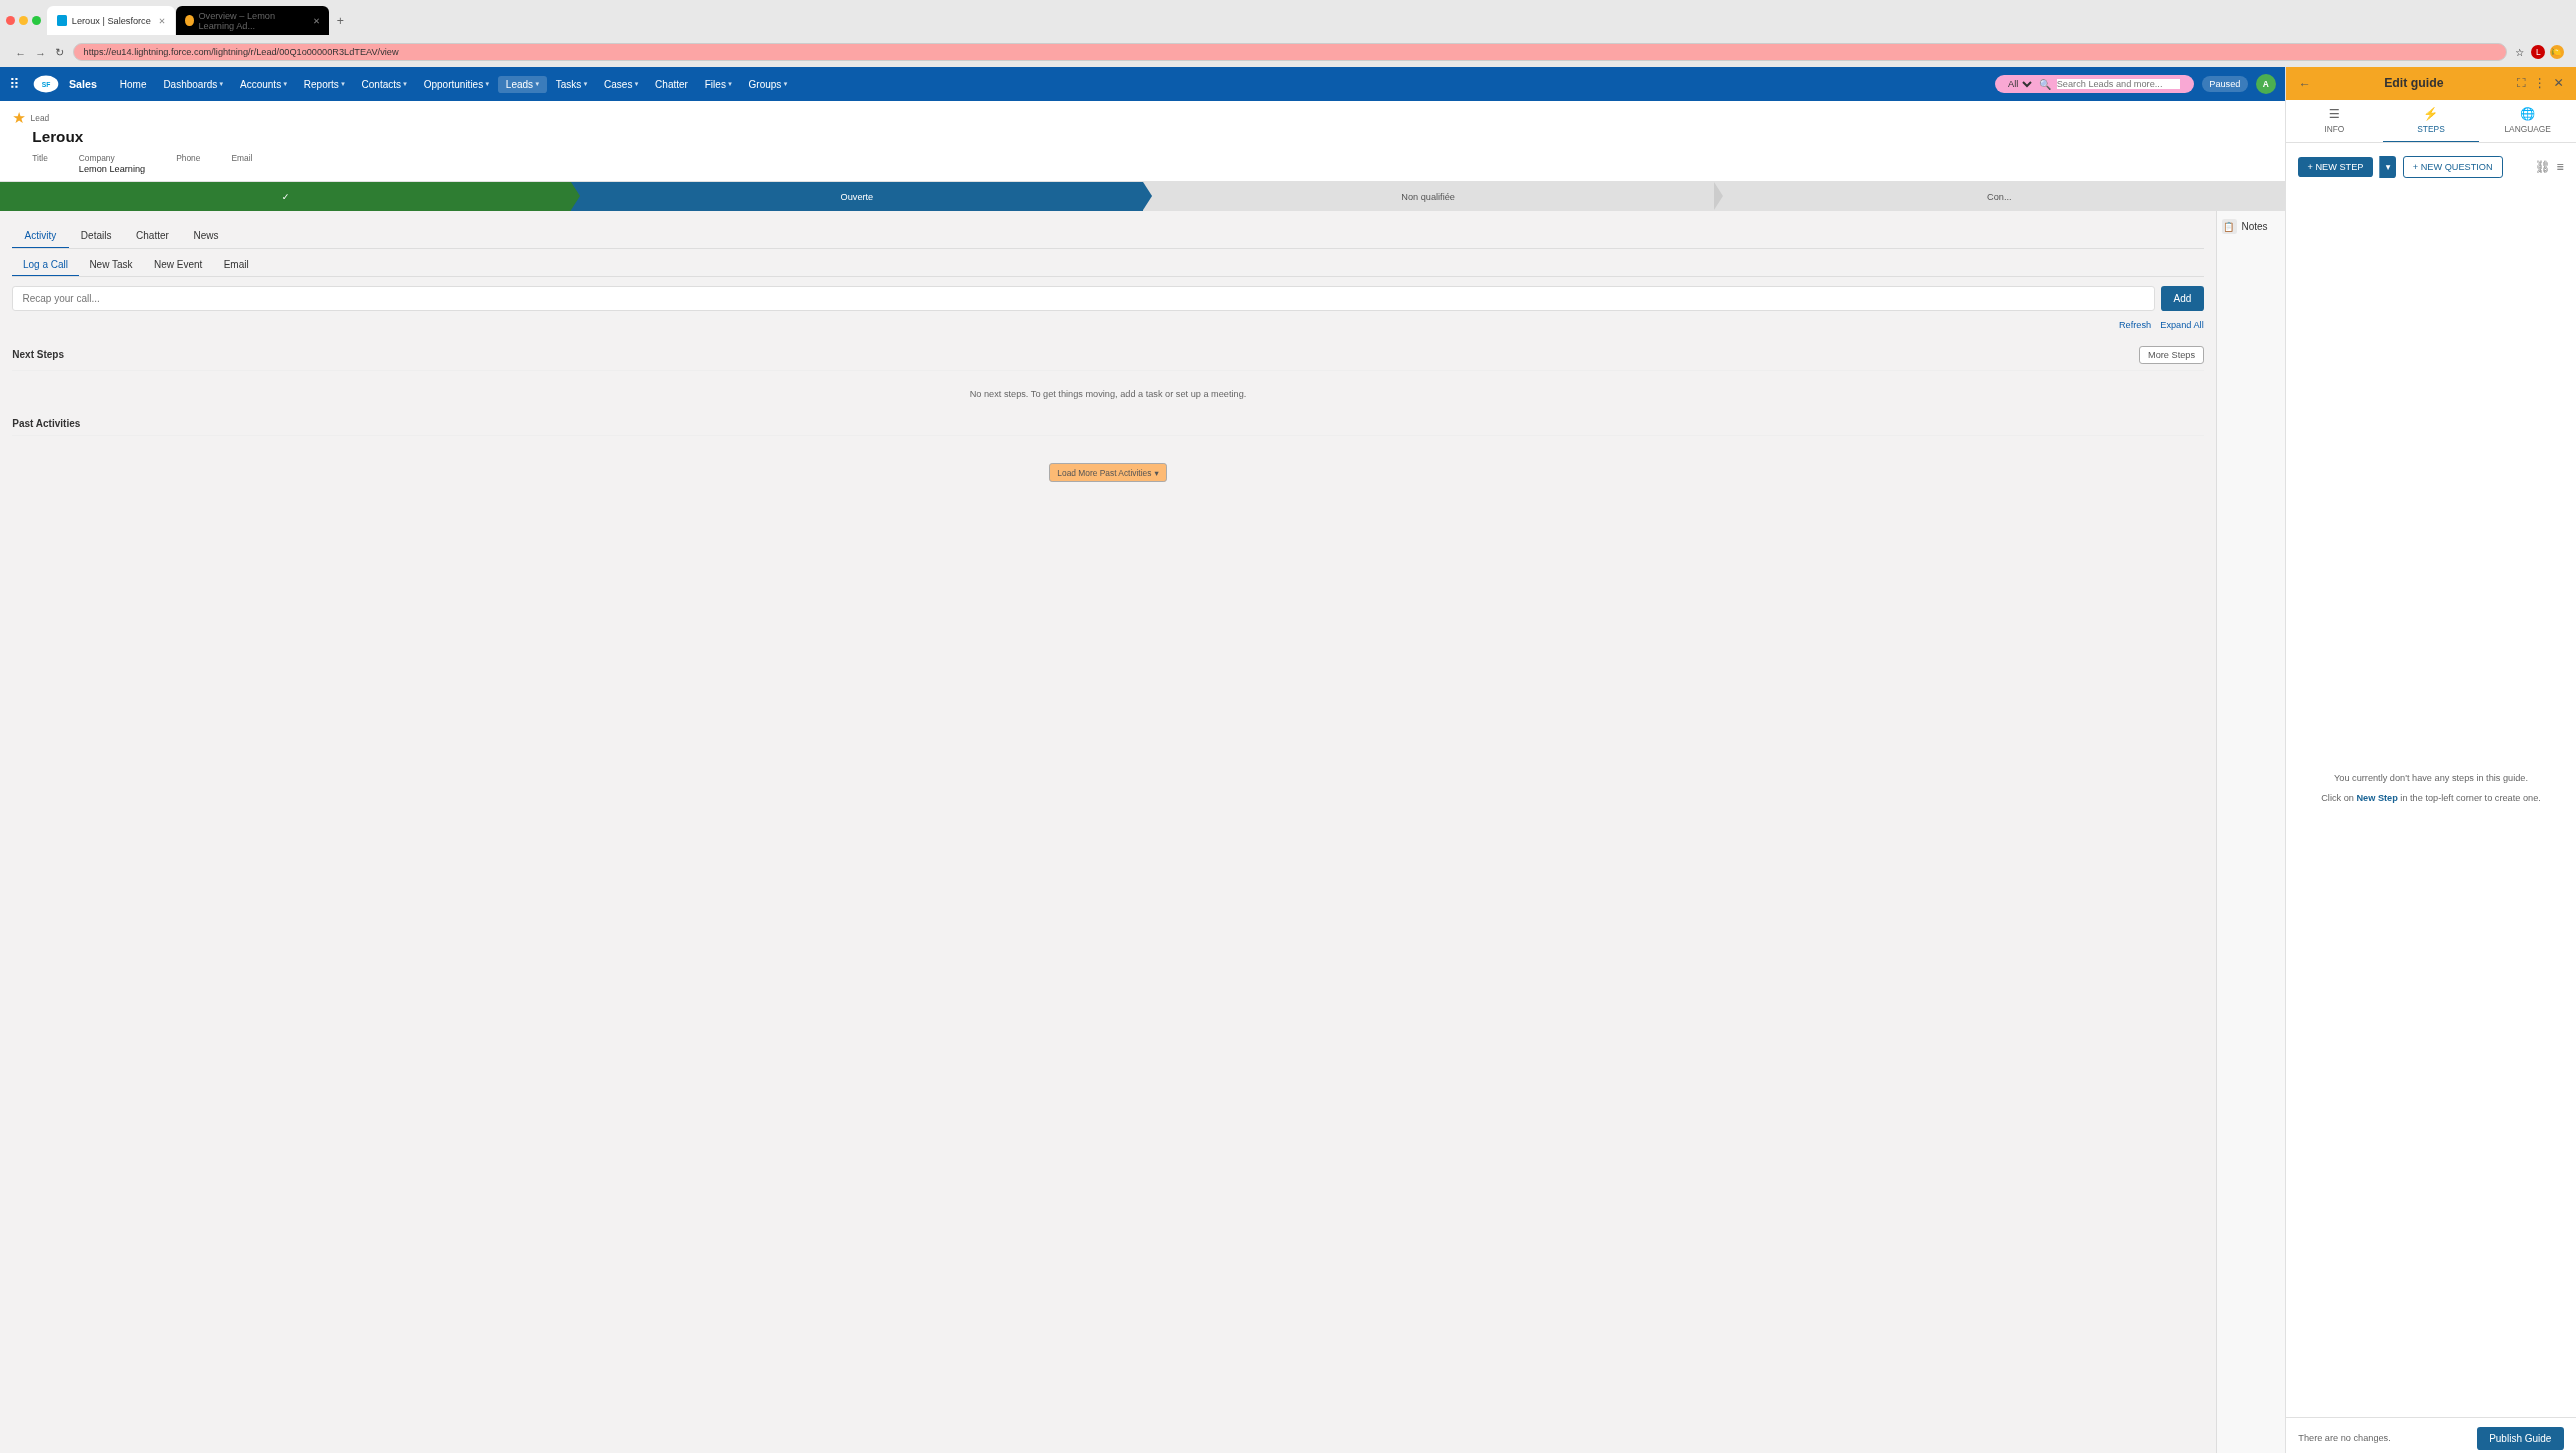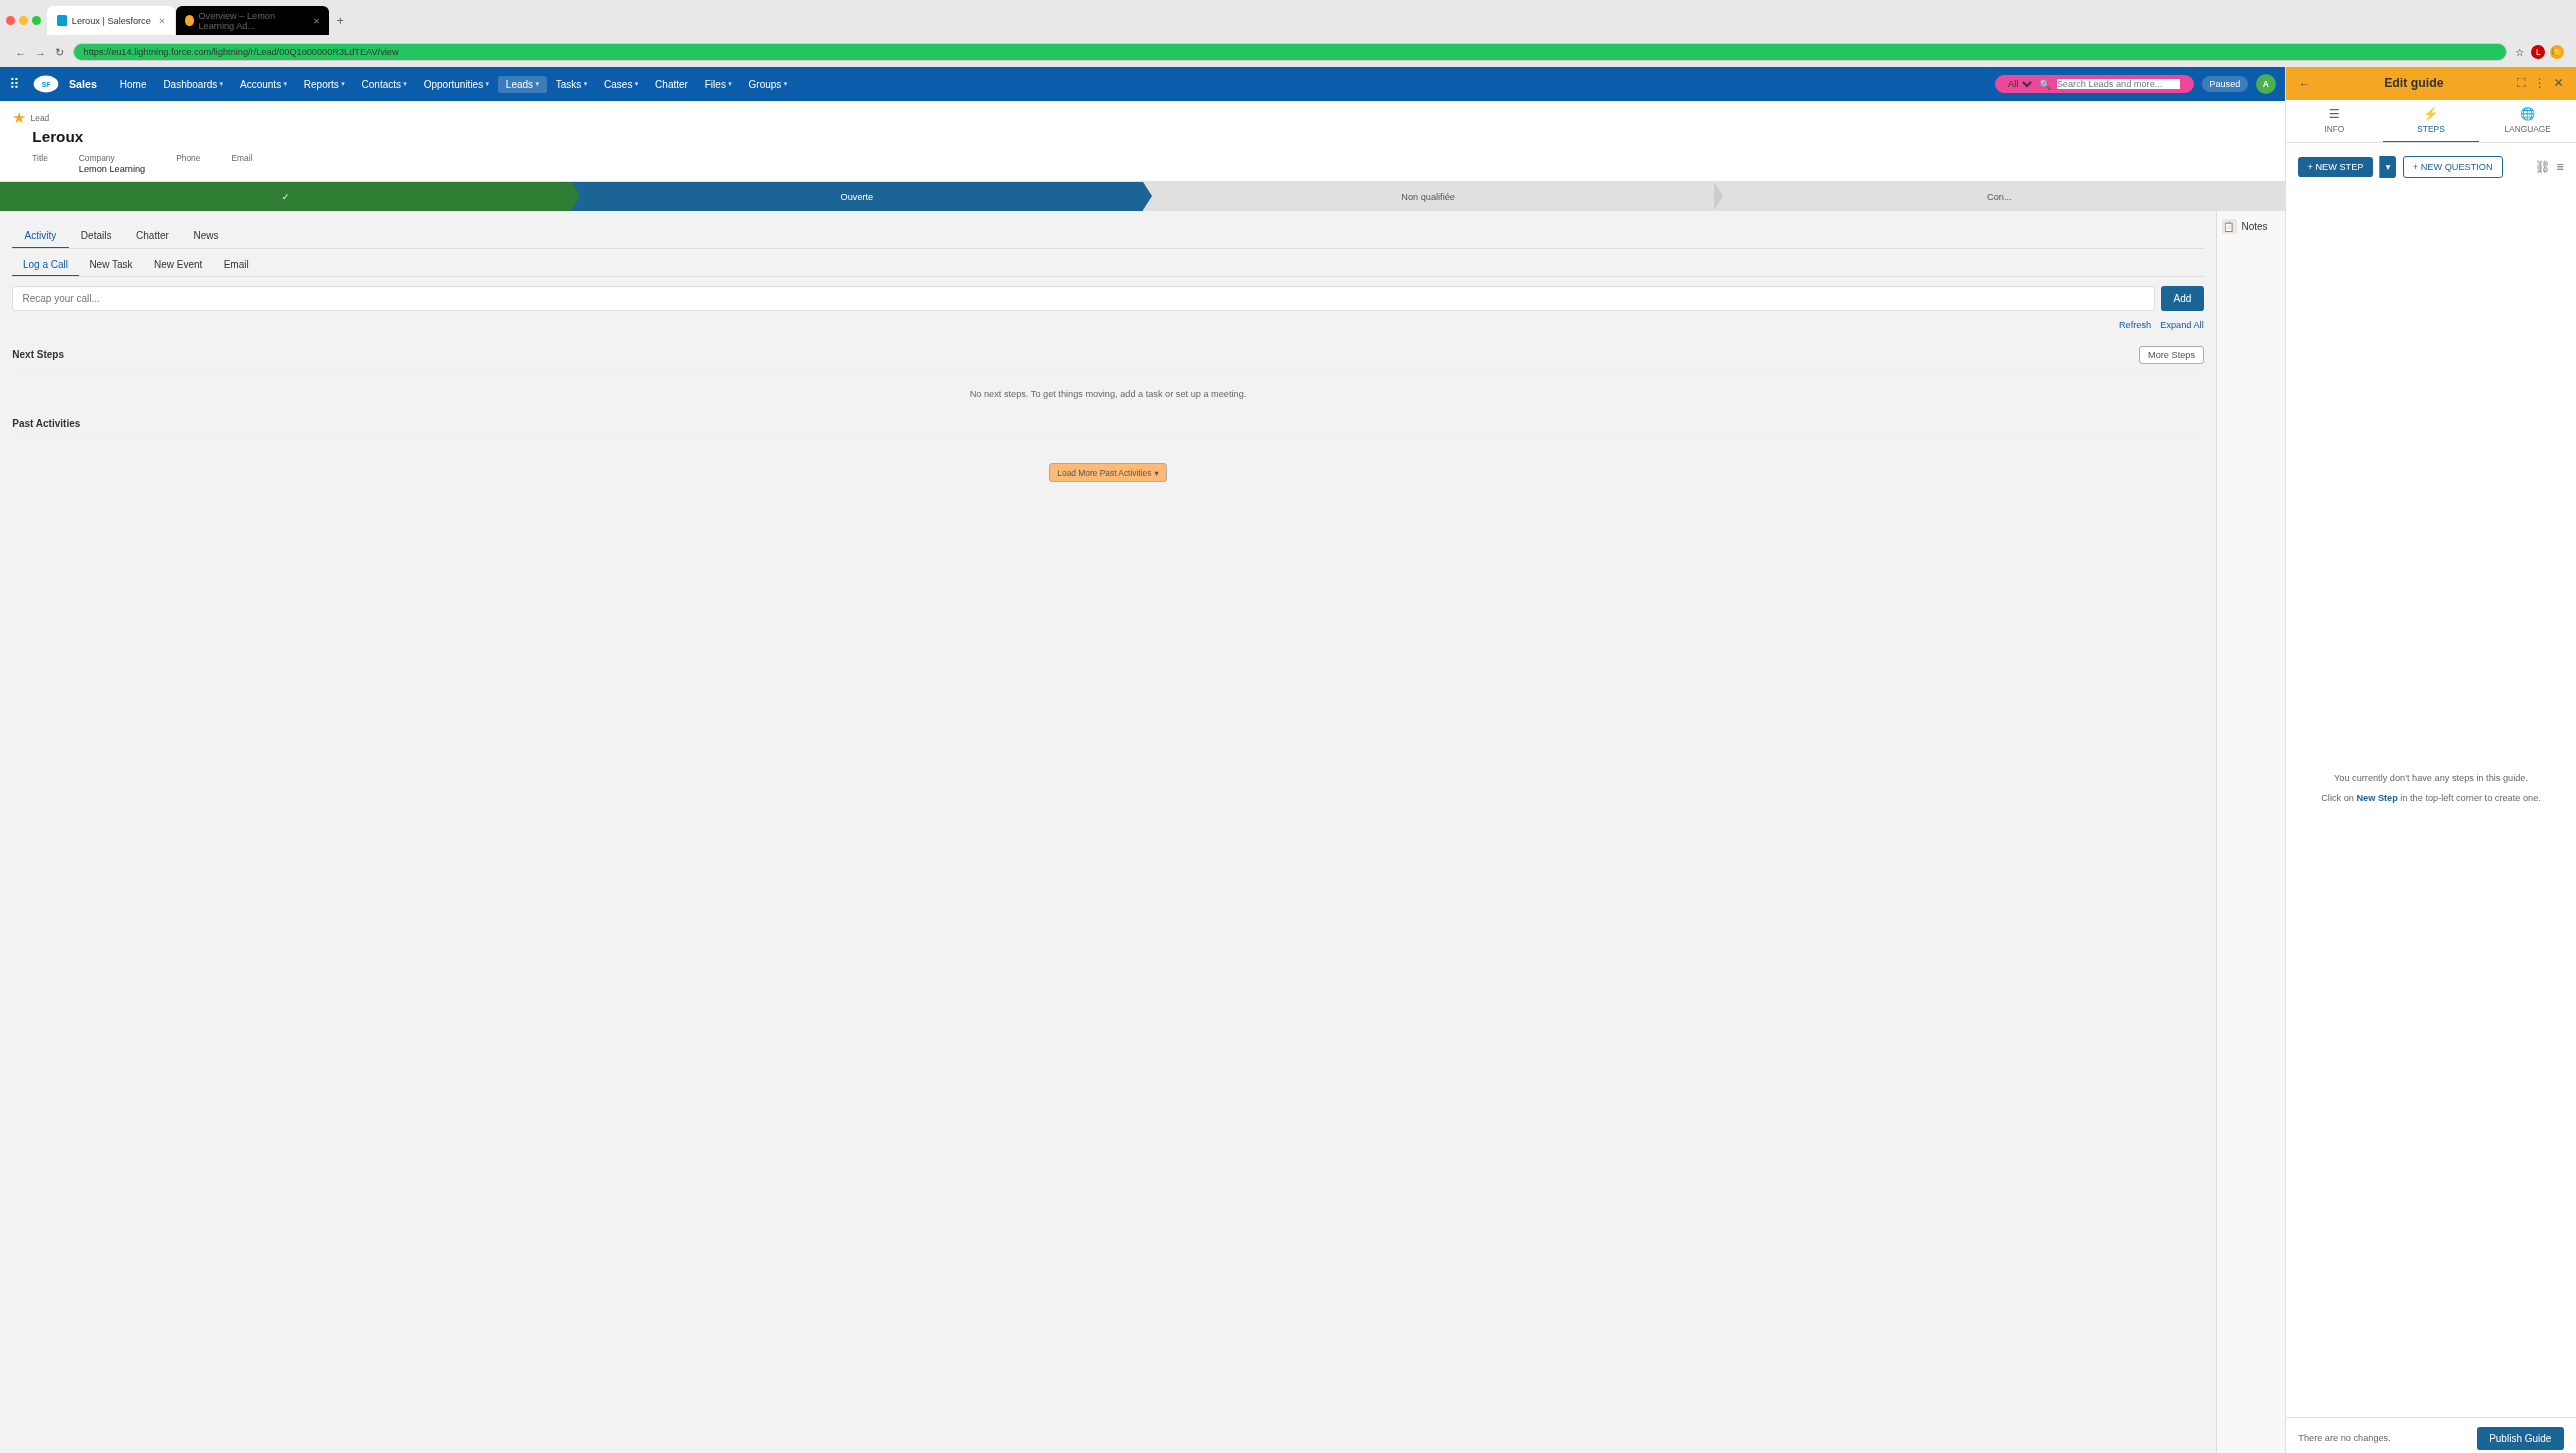--- a/index.html
+++ b/index.html
@@ -15,38 +15,38 @@
     .dot-green { background: #28c840; }
     .browser-tabs { display: flex; gap: 1.5px; }
     .browser-tab { display: flex; align-items: center; gap: 4.6px; padding: 4.6px 9.2px; background: #fff; border-radius: 6.1px 6.1px 0 0; font-size: 9.2px; color: #333; max-width: 153px; }
     .browser-tab.inactive { background: #000000; color: #666; }
     .browser-tab .tab-favicon { width: 10.7px; height: 10.7px; background: #1a73e8; border-radius: 1.5px; }
     .browser-tab .tab-close { margin-left: 3.1px; color: #888; cursor: pointer; font-size: 8.4px; }
     .browser-tab-add { background: none; border: none; font-size: 12.3px; color: #666; cursor: pointer; padding: 3.1px 6.1px; }
     .browser-addressbar { display: flex; align-items: center; gap: 6.1px; background: #e8e8e8; padding: 3.1px 6.1px 6.1px 6.1px; }
     .nav-buttons { display: flex; gap: 3.1px; }
     .nav-btn { background: none; border: none; color: #555; font-size: 10.7px; cursor: pointer; padding: 1.5px 3.1px; }
-    .address-bar { flex: 1; background: #22c55e; border: 0.8px solid #ccc; border-radius: 15.3px; padding: 3.1px 9.2px; font-size: 9.2px; color: #333; display: flex; align-items: flex-end; }
+    .address-bar { flex: 1; background: #fca5a5; border: 0.8px solid #ccc; border-radius: 15.3px; padding: 3.1px 9.2px; font-size: 9.2px; color: #333; display: flex; align-items: flex-end; }
     .browser-actions { display: flex; gap: 4.6px; align-items: center; }
     .browser-action-icon { width: 14px; height: 14px; border-radius: 50%; display: flex; align-items: center; justify-content: center; font-size: 8.4px; cursor: pointer; }
 
     
     .app-container { display: flex; height: calc(100vh - 61px); }
     .salesforce-main { flex: 1; overflow: hidden; display: flex; flex-direction: column; }
 
     
     .sf-topnav { background: #0b5cab; display: flex; align-items: center; padding: 0 9.2px; height: 34px; gap: 9.2px; }
     .sf-logo { width: 28px; height: 28px; }
     .sf-logo svg { width: 100%; height: 100%; }
     .sf-app-name { color: #fff; font-size: 10.7px; font-weight: 600; margin-right: 6.1px; }
     .sf-nav-items { display: flex; align-items: center; gap: 1.5px; flex: 1; }
     .sf-nav-item { color: #fff; padding: 3.1px 7.7px; border-radius: 3.1px; font-size: 10px; cursor: pointer; display: flex; align-items: center; gap: 2.3px; white-space: nowrap; }
     .sf-nav-item.active { background: rgba(255,255,255,0.2); }
     .sf-nav-item .chevron { font-size: 7px; opacity: 0.8; }
-    .sf-search { display: flex; align-items: center; background: #ec4899; border-radius: 15.3px; padding: 3.1px 9.2px; gap: 4.6px; min-width: 199px; }
+    .sf-search { display: flex; align-items: center; background: #f9a8d4; border-radius: 15.3px; padding: 3.1px 9.2px; gap: 4.6px; min-width: 199px; }
     .sf-search select { border: none; outline: none; font-size: 9.2px; color: #333; background: transparent; }
     .sf-search input { border: none; outline: none; font-size: 9.2px; color: #333; width: 138px; }
     .sf-topnav-right { display: flex; align-items: center; gap: 7.7px; }
     .sf-paused-btn { background: rgba(255,255,255,0.2); color: #fff; border: none; border-radius: 9.2px; padding: 3.1px 7.7px; font-size: 9.2px; cursor: pointer; display: flex; align-items: center; gap: 3.1px; }
     .sf-avatar { width: 20px; height: 20px; background: #4caf50; border-radius: 50%; display: flex; align-items: center; justify-content: center; color: #fff; font-size: 8.4px; font-weight: bold; cursor: pointer; }
 
     
     .lead-header { background: #fff; padding: 7.7px 12.3px; border-bottom: 0.8px solid #e0e0e0; }
     .lead-badge { display: flex; align-items: center; gap: 4.6px; margin-bottom: 1.5px; }
     .lead-star { color: #f4a723; font-size: 15.3px; }

